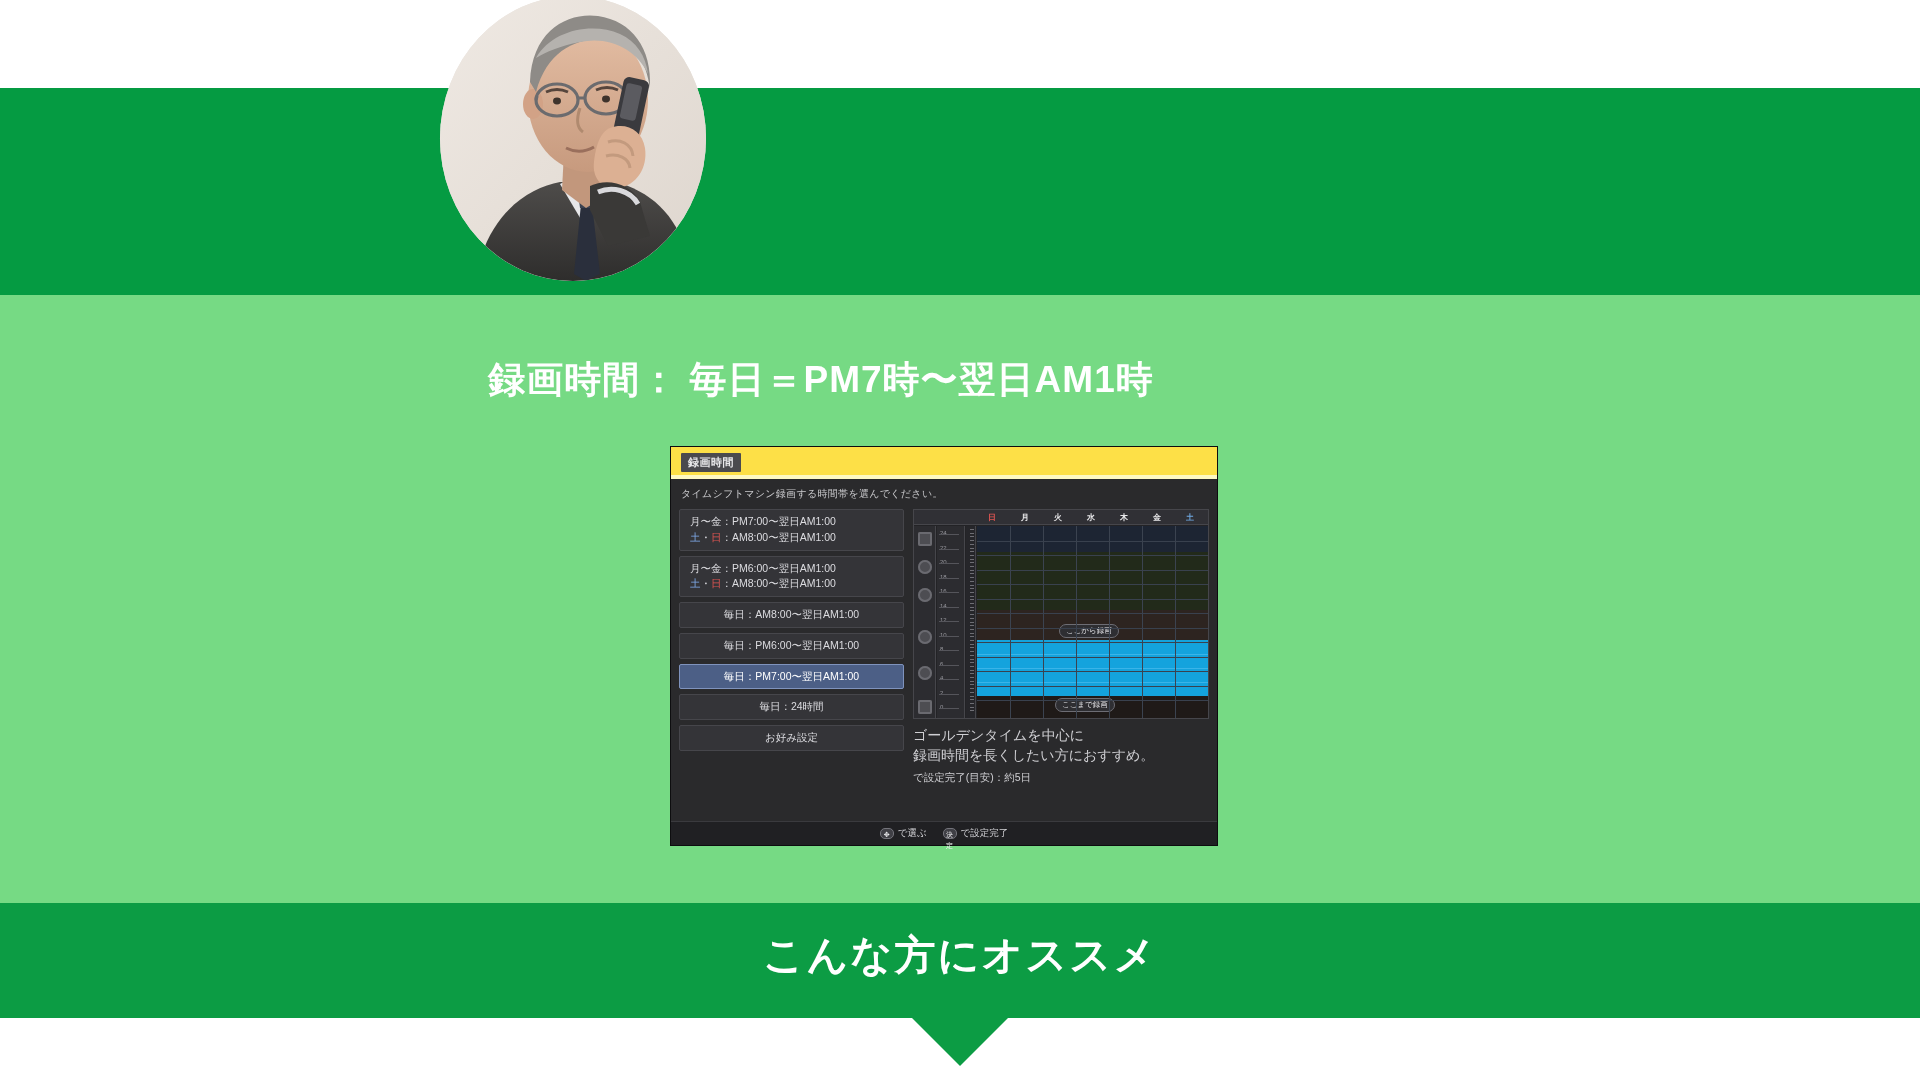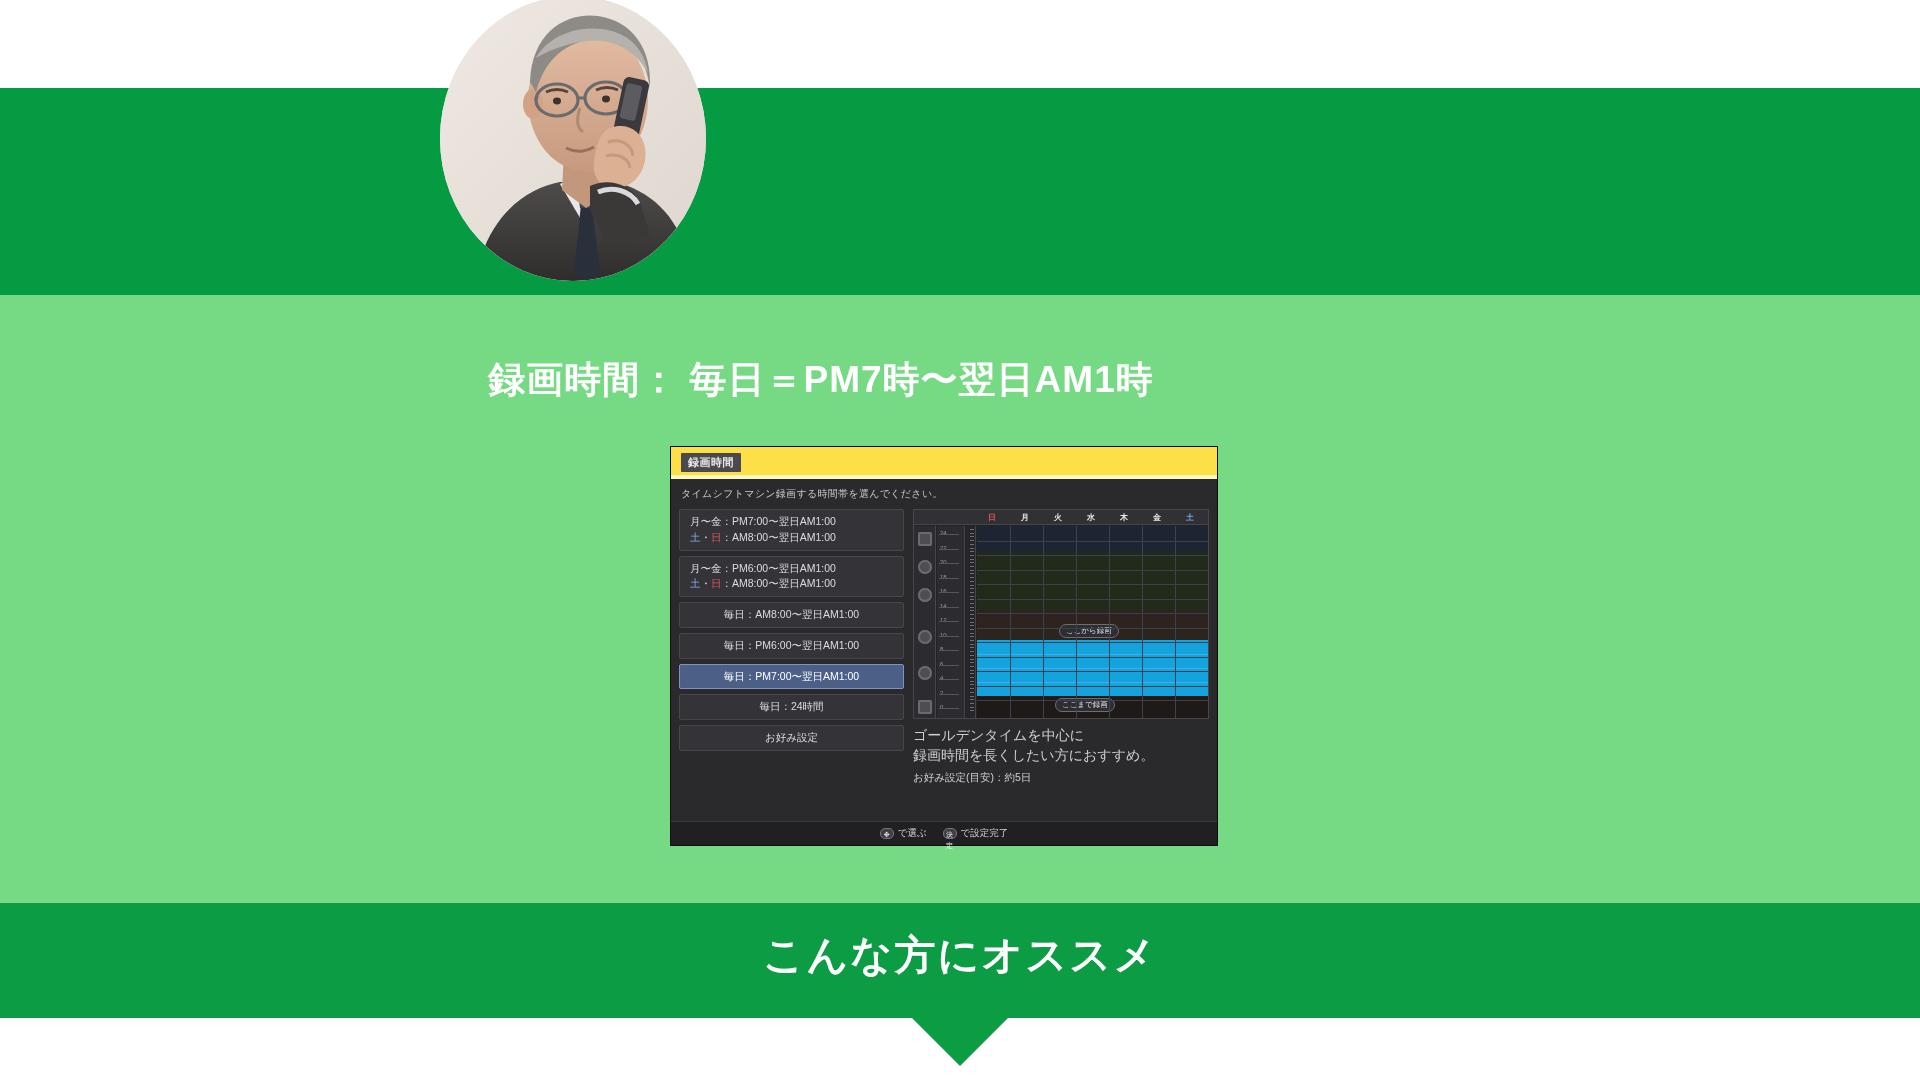--- a/index.html
+++ b/index.html
@@ -345,21 +345,21 @@
             <div class="hline" style="top: 145px;"></div>
             <div class="hline" style="top: 159.5px;"></div>
             <div class="hline" style="top: 174px;"></div>
           </div>
       </div>
 
       <div class="dev-note">
         <div>ゴールデンタイムを中心に</div>
         <div>録画時間を長くしたい方におすすめ。</div>
       </div>
-      <div class="dev-count">お好み設定(目安)：約5日</div>
+      <div class="dev-count">で設定完了(目安)：約5日</div>
     </div>
 
     <div class="dev-statusbar" id="statusbar">
         <div class="sb-item">
           <span class="sb-key">✥</span>
           <span>で選ぶ</span>
         </div>
         <div class="sb-item">
           <span class="sb-key">決定</span>
           <span>で設定完了</span>

